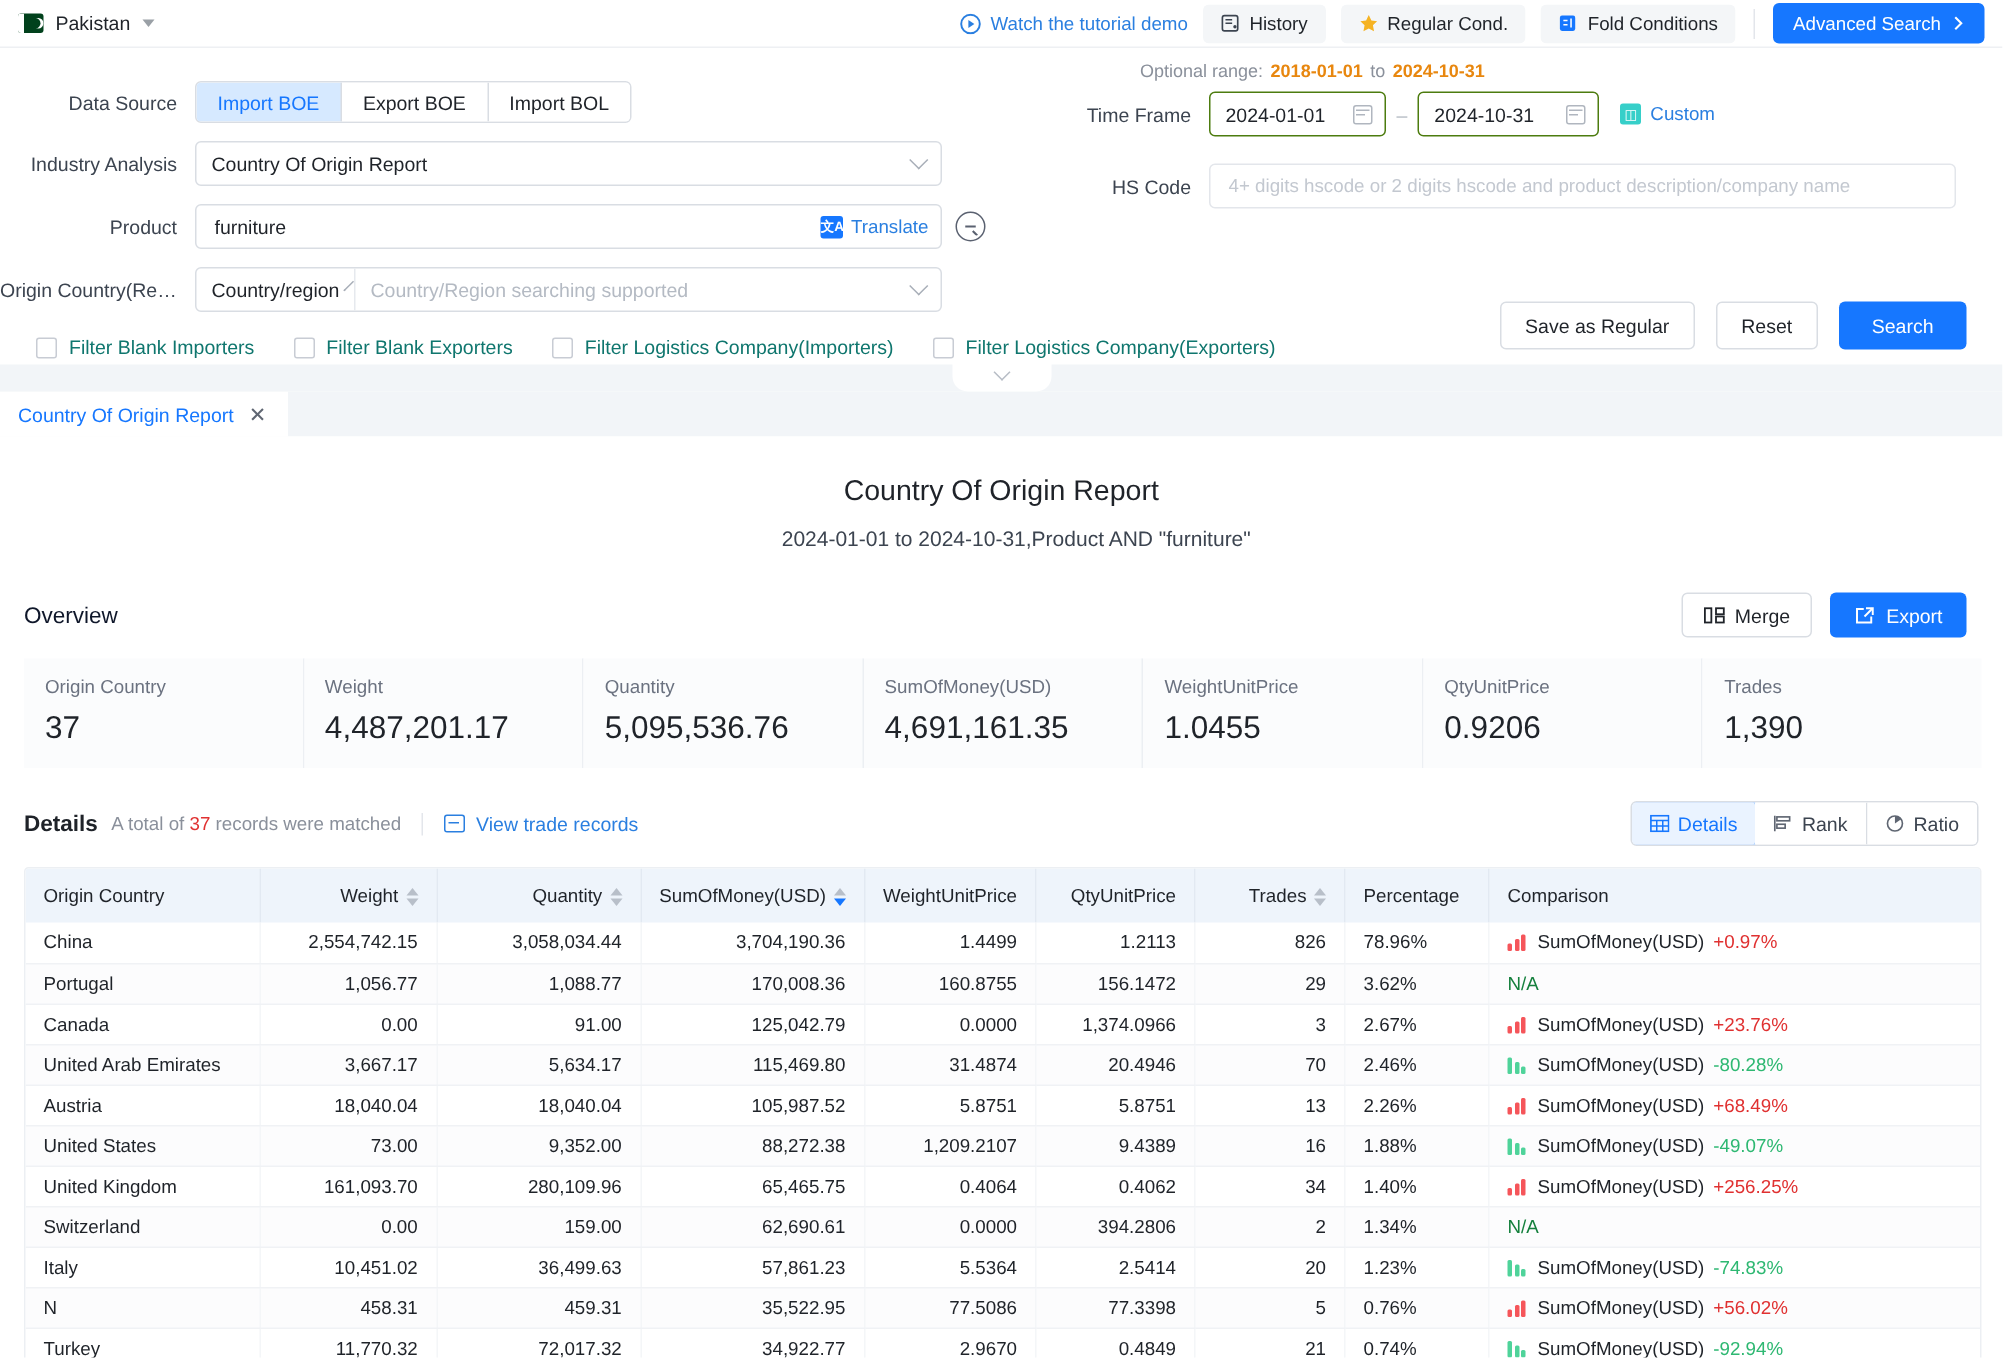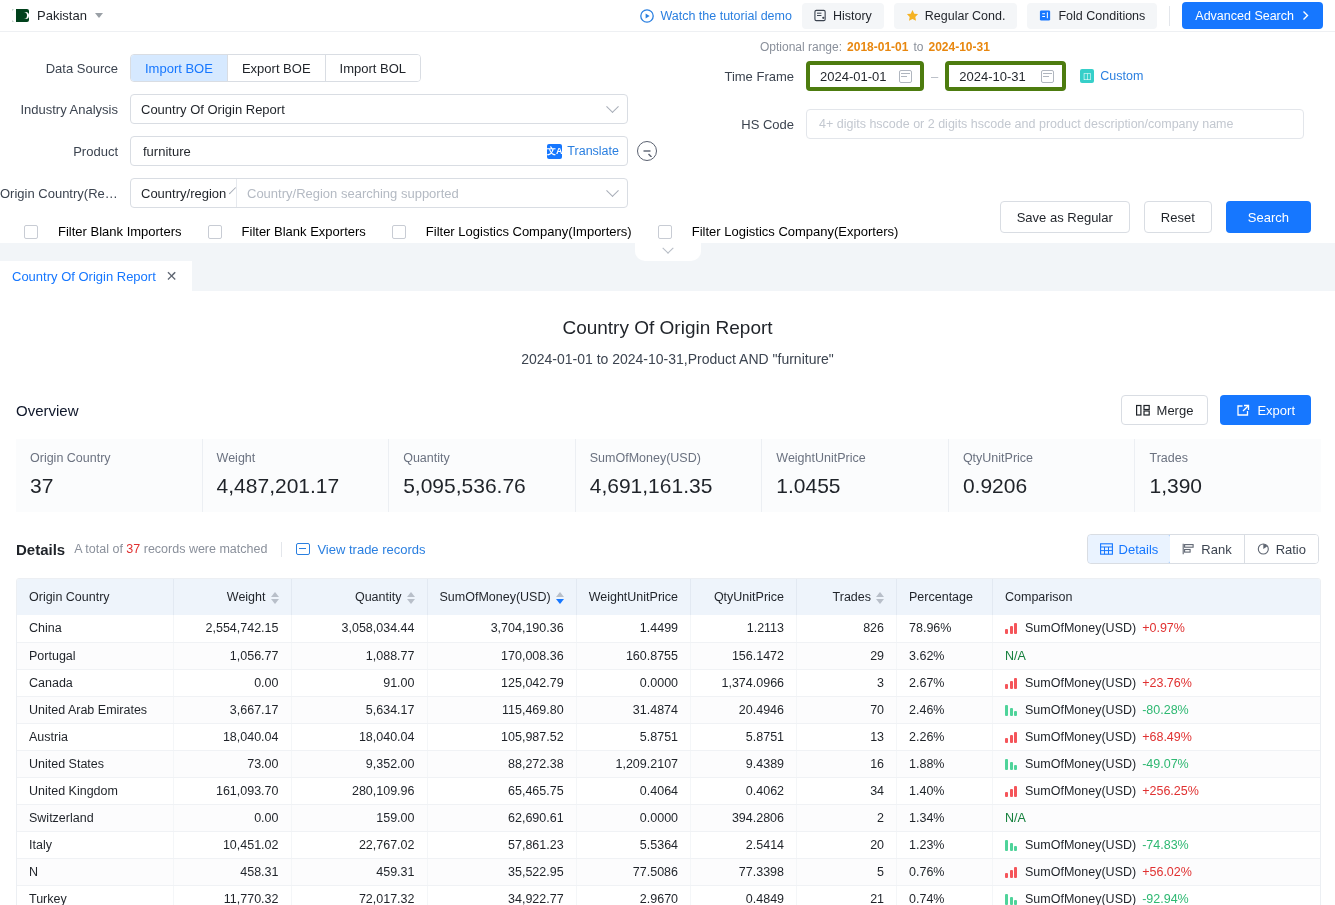--- a/index.html
+++ b/index.html
@@ -106,38 +106,38 @@
   .combo { display:flex; width:498px; height:30px; border:1px solid #d9dde3; border-radius:4px; background:#fff; }
   .combo-left {
     width:106px; display:flex; align-items:center; gap:6px; padding:0 8px 0 10px;
     border-right:1px solid #e6e9ee; font-size:13px; cursor:pointer; font-weight:500;
   }
   .combo-right { flex:1; display:flex; align-items:center; padding:0 10px; font-size:13px; color:#b4bac3; cursor:pointer; }
 
   .opt-range { font-size:12px; color:#8a909b; margin-bottom:7px; display:flex; gap:5px; align-items:center; padding-left:42px;}
   .opt-range .date { color:#e8870f; font-weight:600; }
   .date-box {
-    width:118px; height:30px; border:4px solid #4d7c0f; border-radius:4px; background:#fff;
+    width:118px; height:30px; border:1px solid #4d7c0f; border-radius:4px; background:#fff;
     display:flex; align-items:center; padding:0 8px 0 10px; font-size:13px; cursor:pointer;
   }
   .cal-ic { margin-left:auto; width:13px;height:13px;border:1.3px solid #b0b6bf;border-radius:2px; position:relative; }
   .cal-ic::before{content:"";position:absolute;left:1px;right:1px;top:2.5px;height:1px;background:#b0b6bf;}
   .cal-ic::after{content:"";position:absolute;left:1px;right:4px;top:5.5px;height:1px;background:#b0b6bf;}
   .dash { margin:0 7px; color:#b4bac3; }
   .custom-link { display:flex;align-items:center;gap:6px;color:#2a7fe0;font-size:12.5px;cursor:pointer;margin-left:14px; }
   .cust-ic { width:14px;height:14px;border-radius:2px;background:#36cfc9;display:flex;align-items:center;justify-content:center;color:#fff;font-size:9px; }
   .hs-input {
     width:498px;height:30px;border:1px solid #e3e6eb;border-radius:4px;background:#fff;
     display:flex;align-items:center;padding:0 10px;
   }
   .hs-input input { border:none;outline:none;width:100%;font-size:12.5px;background:transparent;font-family:"Liberation Sans", sans-serif;}
   .hs-input input::placeholder{ color:#c3c8d0; }
 
   .checkrow { display:flex; align-items:center; gap:26px; padding-left:24px; margin-top:4px; }
-  .chk { display:flex; align-items:center; gap:20px; cursor:pointer; font-size:13px; color:#000000; }
+  .chk { display:flex; align-items:center; gap:8px; cursor:pointer; font-size:13px; color:#0f766e; }
   .chk .box { width:14px;height:14px;border:1px solid #c8ccd4;border-radius:2px;background:#fff; }
 
   .actions { position:absolute; right:24px; bottom:10px; display:flex; gap:14px; align-items:center; }
   .btn-o { height:32px;padding:0 16px;border:1px solid #d9dde3;border-radius:4px;background:#fff;font-size:13px;display:flex;align-items:center;cursor:pointer;color:#1f2329; }
   .btn-p { height:32px;padding:0 22px;border-radius:4px;background:#1677ff;color:#fff;font-size:13px;display:flex;align-items:center;cursor:pointer;border:none;font-family:"Liberation Sans",sans-serif; }
 
   .collapse-band { height:18px; background:#f2f5f8; position:relative; }
   .collapse-tab {
     position:absolute; left:50%; transform:translateX(-50%); top:-2px;
     width:66px; height:20px; background:#fff; border-radius:0 0 10px 10px;
@@ -683,21 +683,21 @@
             <td class="rgt">62,690.61</td>
             <td class="rgt">0.0000</td>
             <td class="rgt">394.2806</td>
             <td class="rgt">2</td>
             <td class="">1.34%</td>
             <td><span class="na">N/A</span></td>
           </tr>
           <tr>
             <td class="">Italy</td>
             <td class="rgt">10,451.02</td>
-            <td class="rgt">22,767.02</td>
+            <td class="rgt">36,499.63</td>
             <td class="rgt">57,861.23</td>
             <td class="rgt">5.5364</td>
             <td class="rgt">2.5414</td>
             <td class="rgt">20</td>
             <td class="">1.23%</td>
             <td>
               <span class="cmp">
                 <span class="ch-ic g">
                   <i></i>
                   <i></i>

